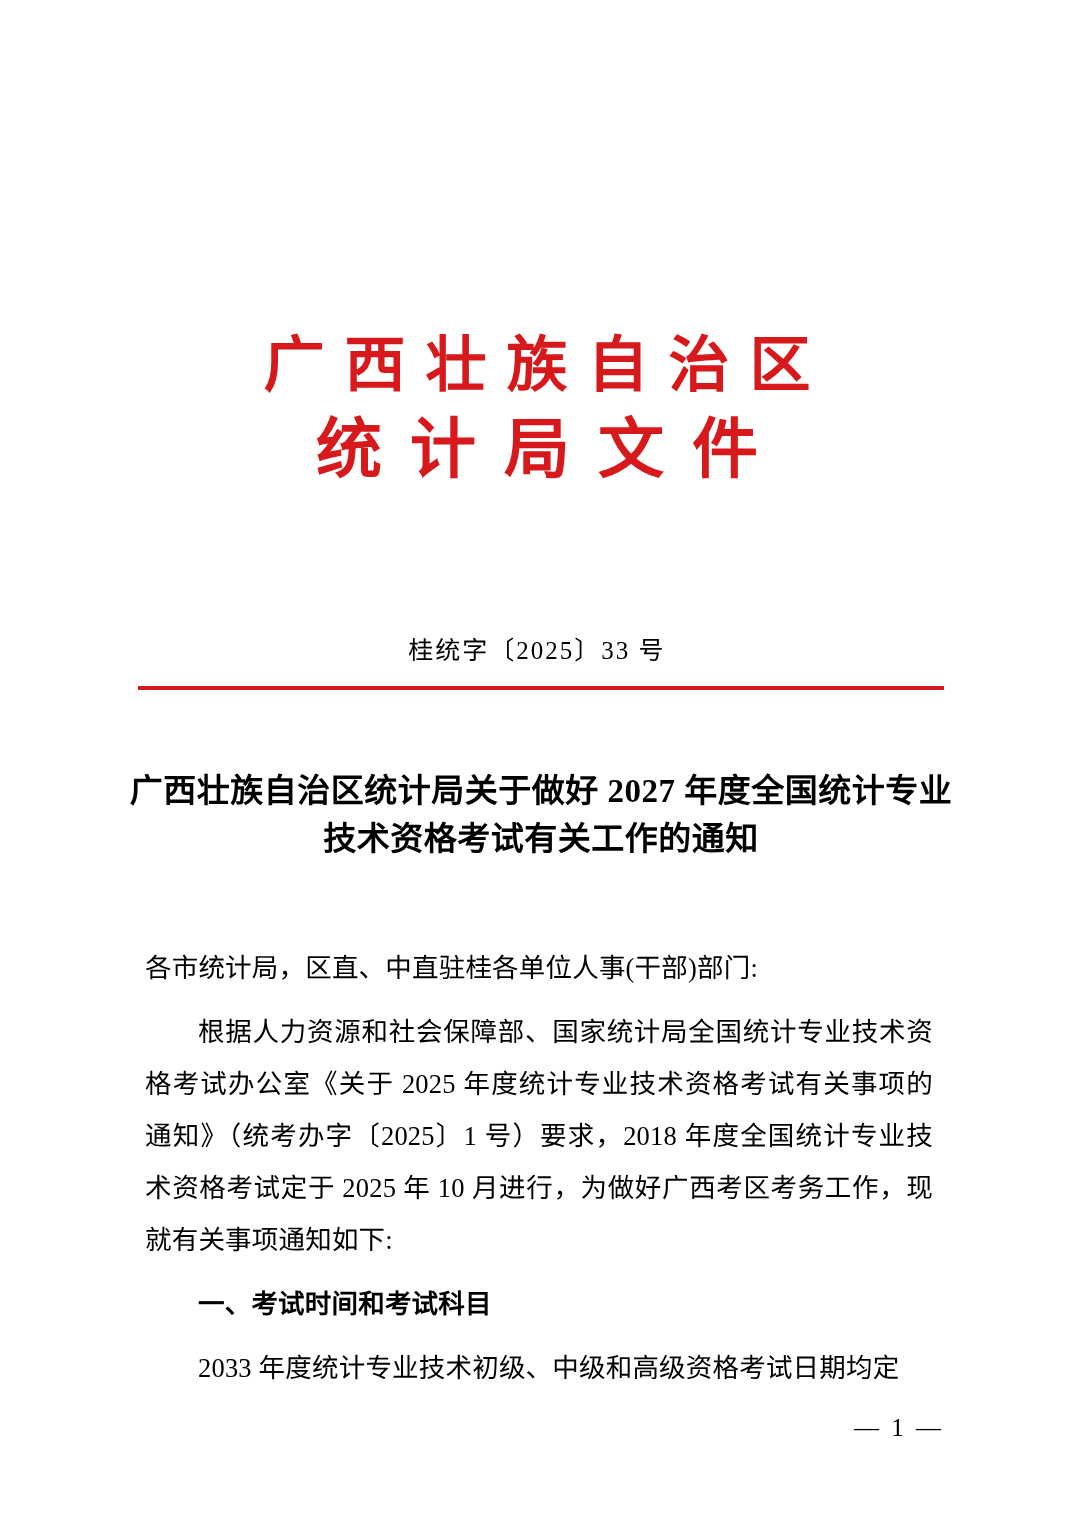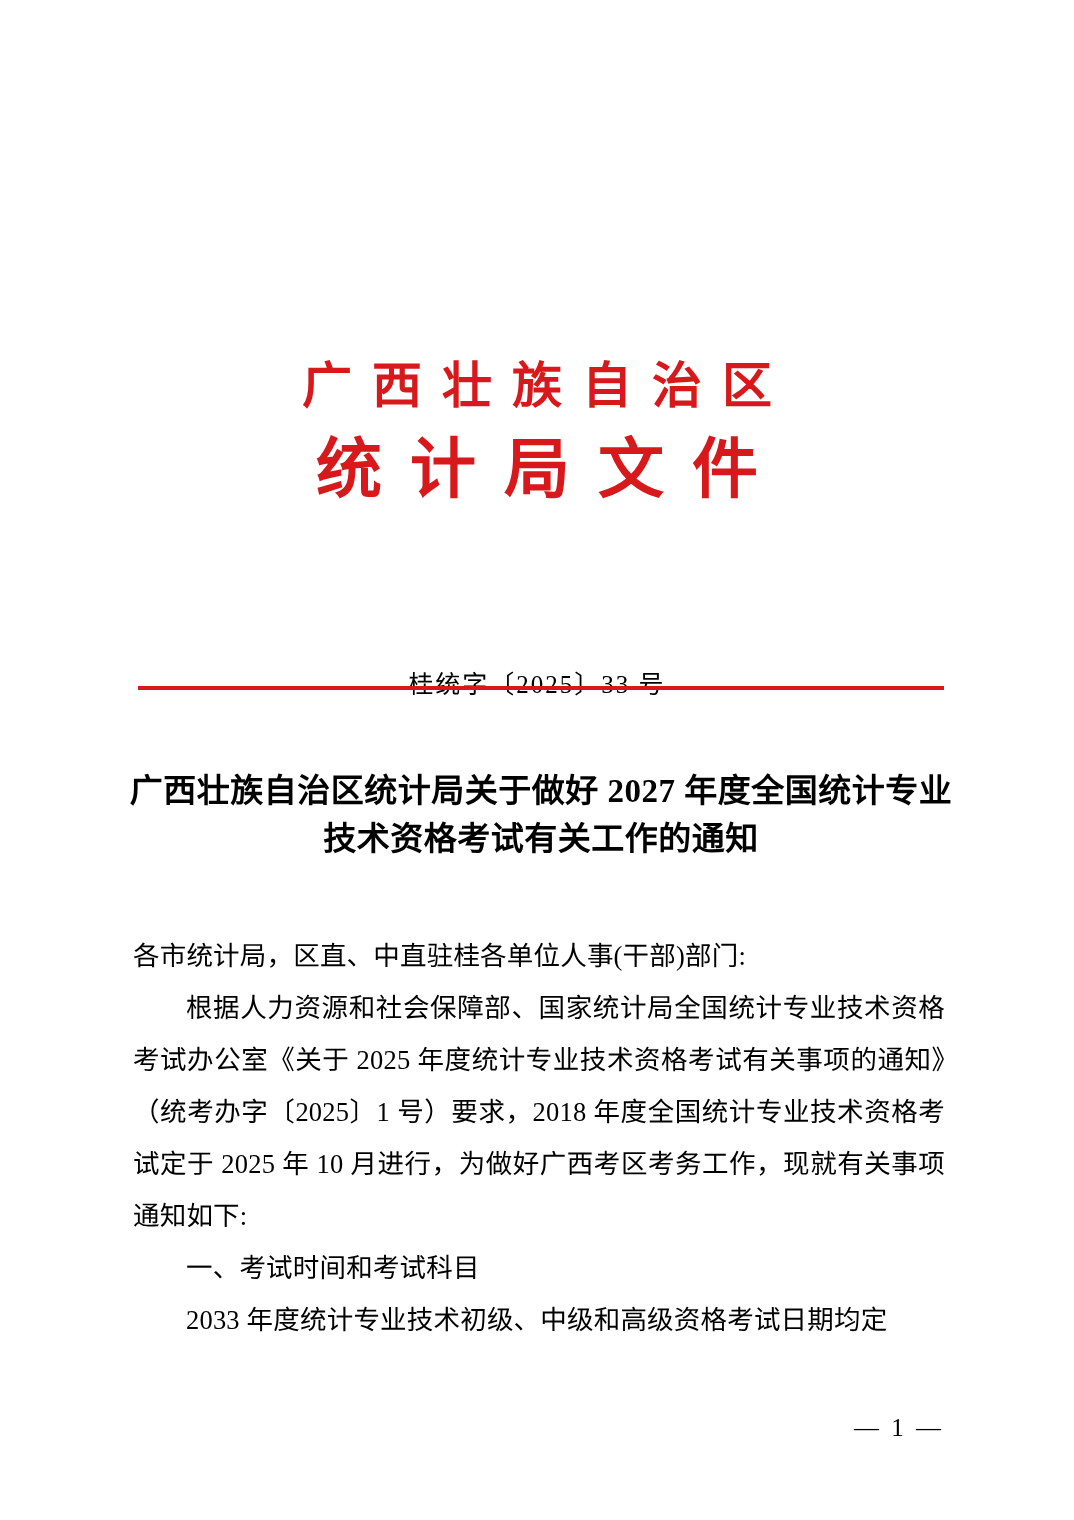--- a/index.html
+++ b/index.html
@@ -28,45 +28,43 @@
     text-align: center;
   }
   .letterhead .lh-line1,
   .letterhead .lh-line2 {
     color: #d8191c;
     font-weight: bold;
     font-family: "Liberation Serif", "DejaVu Serif", serif;
     white-space: nowrap;
   }
   .letterhead .lh-line1 {
-    font-size: 50px;
+    font-size: 61px;
     letter-spacing: 20px;
     text-indent: 20px;
     line-height: 1.18;
-    margin-top: 27px;
   }
   .letterhead .lh-line2 {
     font-size: 66px;
     letter-spacing: 28px;
     text-indent: 28px;
     line-height: 1.2;
-    margin-top: 14px;
+    margin-top: 8px;
   }
 
   
   .doc-number {
     position: absolute;
     left: 0;
     right: 0;
     top: 630px;
     text-align: center;
     font-size: 25px;
     letter-spacing: 2px;
     font-family: "Liberation Serif", "DejaVu Serif", serif;
-    margin-top: 34px;
   }
 
   
   .red-rule {
     position: absolute;
     left: 138px;
     width: 806px;
     top: 686px;
     height: 4px;
     background: #d8191c;
@@ -90,31 +88,31 @@
   .body-text {
     position: absolute;
     left: 133px;
     width: 812px;
     top: 930px;
     font-size: 26.5px;
     line-height: 52px;
     font-family: "Liberation Serif", "DejaVu Serif", serif;
   }
   .body-text p {
-    margin: 0;
+    margin: 12px;
     text-align: justify;
     text-justify: inter-ideograph;
     letter-spacing: 0.2px;
   }
   .body-text p.indent {
     text-indent: 2em;
   }
   .body-text p.heading {
     text-indent: 2em;
-    font-weight: normal;
+    font-weight: bold;
   }
 
   
   .page-footer {
     position: absolute;
     right: 130px;
     bottom: 78px;
     font-size: 25px;
     letter-spacing: 3px;
     font-family: "Liberation Serif", "DejaVu Serif", serif;

